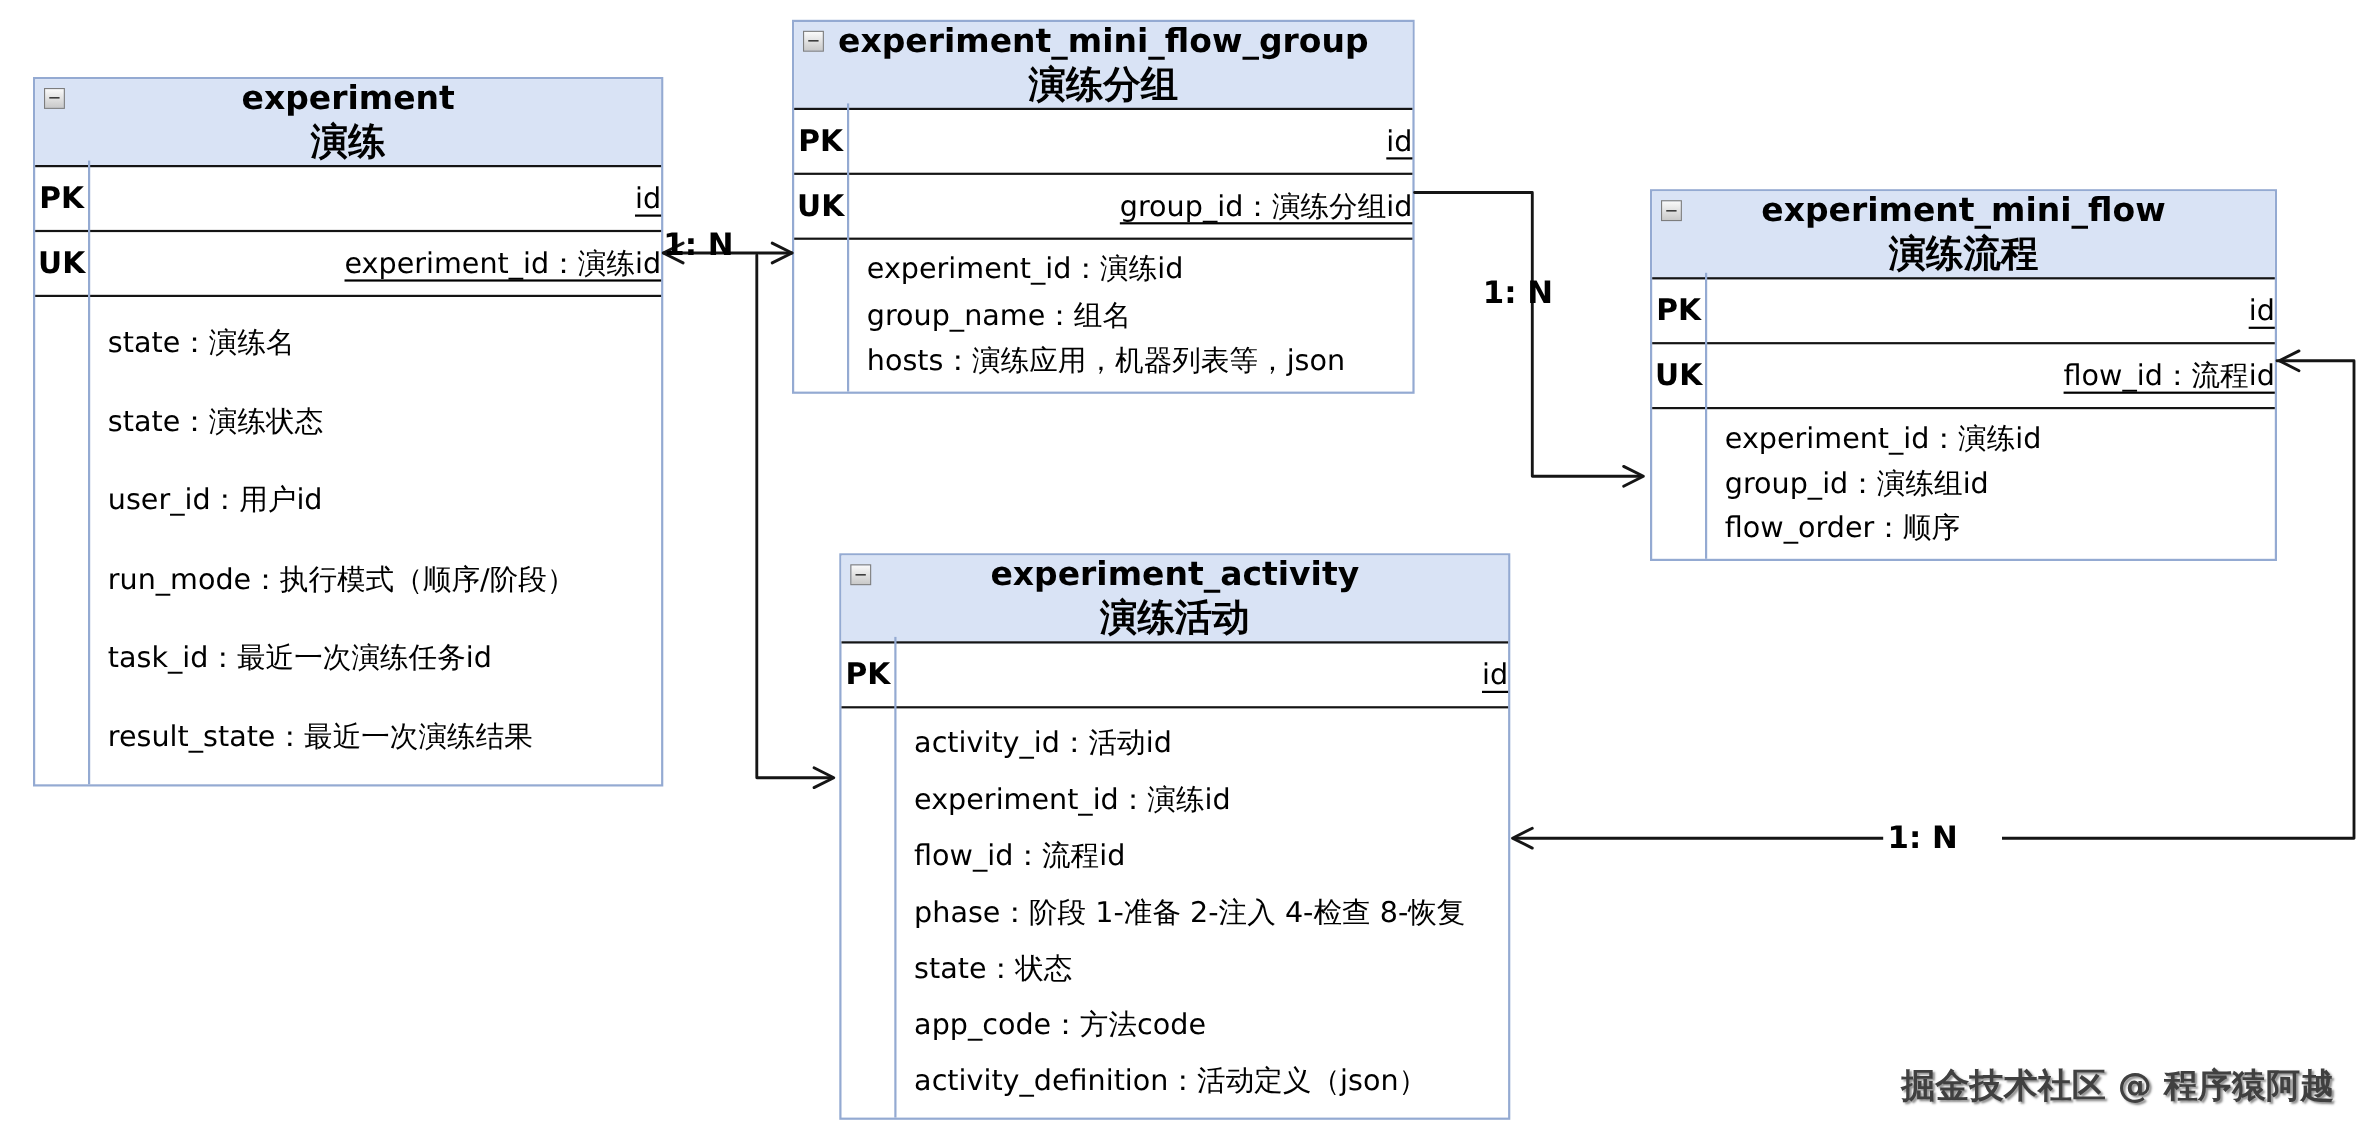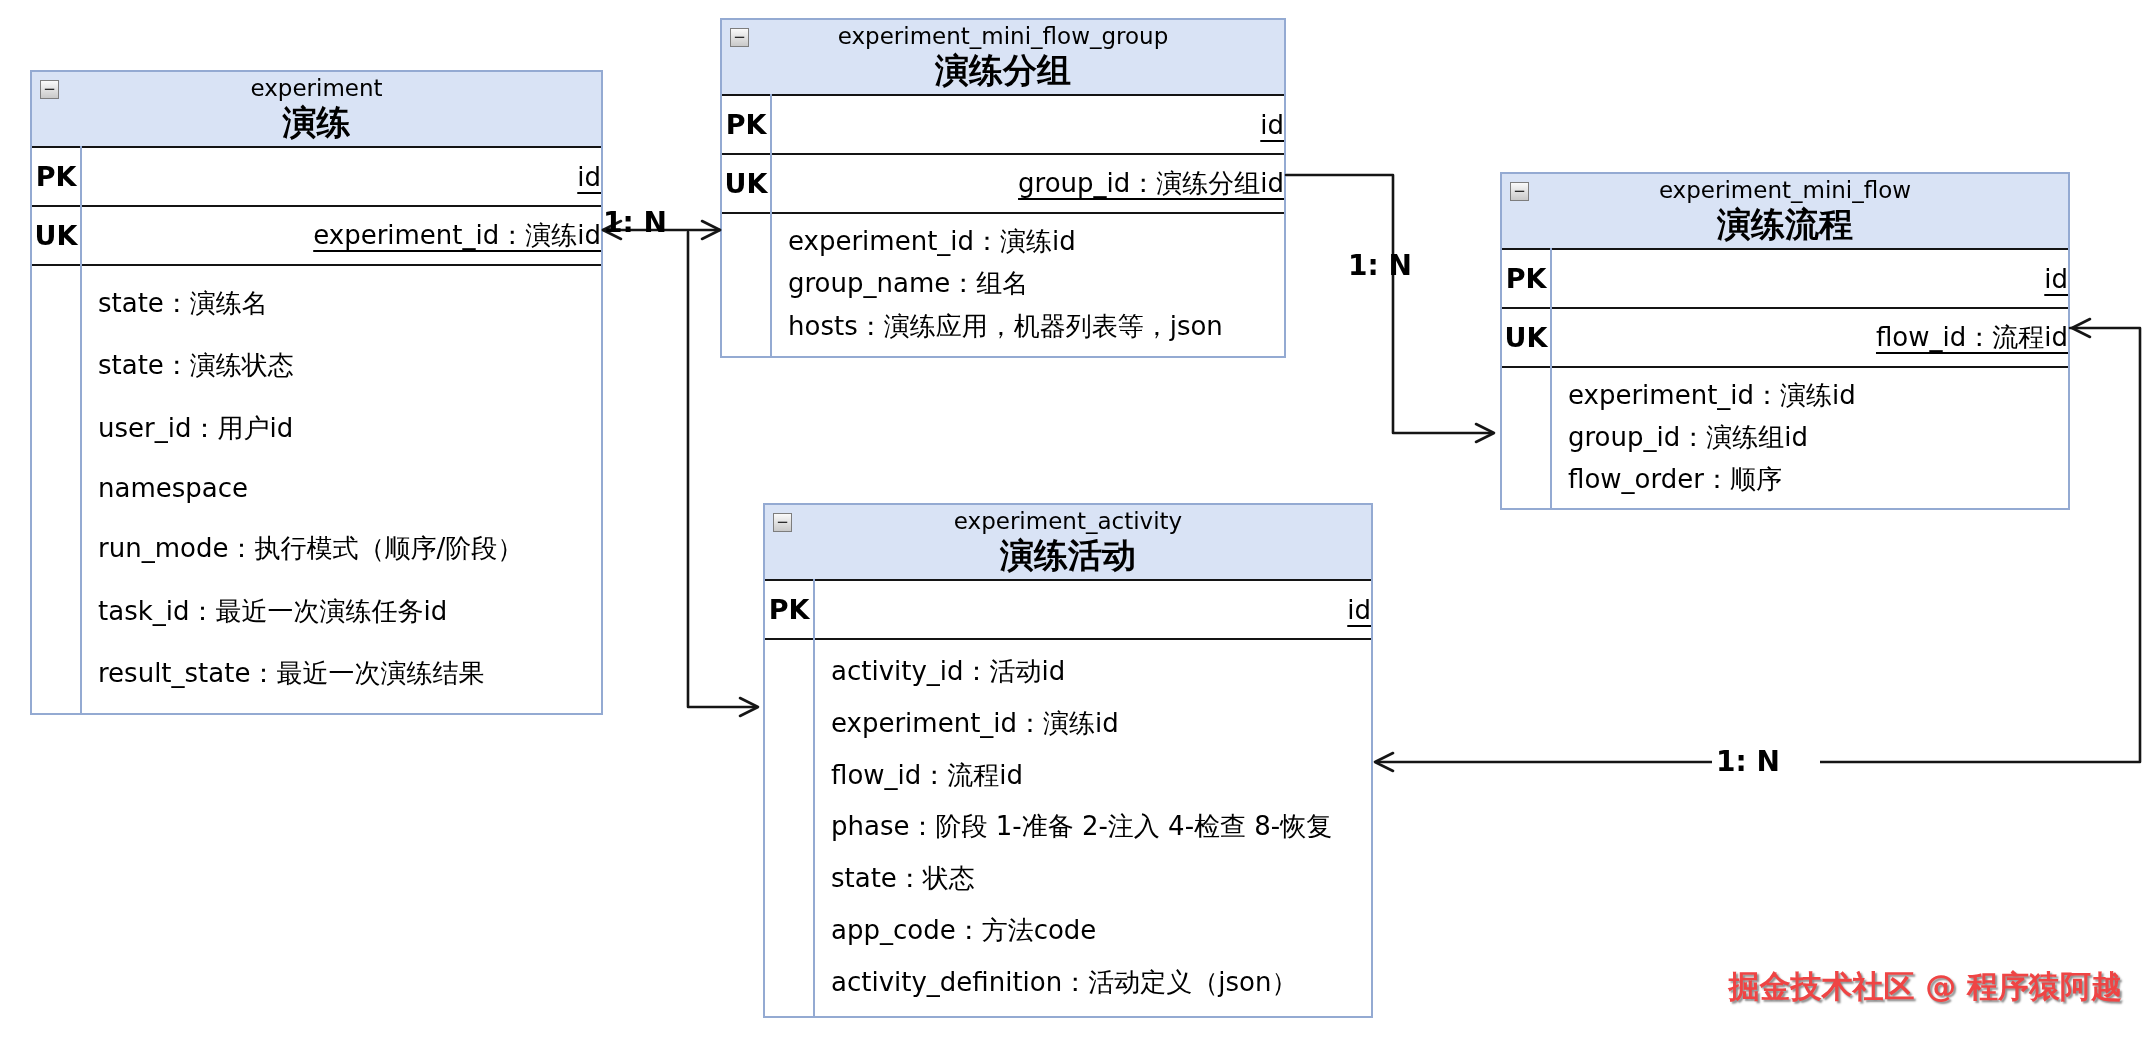--- a/index.html
+++ b/index.html
@@ -9,21 +9,21 @@
   }
   
   .entity{
     position:absolute;background:#fff;border:2px solid #94aad2;
     box-sizing:border-box;display:flex;flex-direction:column;z-index:1;
   }
   .ehead{
     flex:0 0 74px;background:#d9e3f5;border-bottom:2.5px solid #141414;
     position:relative;display:flex;flex-direction:column;align-items:center;justify-content:center;
   }
-  .etitle{font-weight:normal;font-size:23px;line-height:1.22;}
+  .etitle{font-weight:bold;font-size:30px;line-height:1.22;}
   .esub{font-weight:bold;font-size:34px;line-height:1.22;}
   .collapse{
     position:absolute;left:8px;top:8px;width:19px;height:19px;box-sizing:border-box;
     border:1px solid #7d7d7d;background:linear-gradient(#fafafa,#c9c9c9);
     font-size:15px;line-height:16px;text-align:center;color:#222;cursor:pointer;
   }
   .krow{flex:0 0 57px;display:flex;align-items:center;border-bottom:2.5px solid #141414;justify-content:space-between;}
   .kcell{flex:0 0 48px;width:48px;text-align:center;font-weight:bold;font-size:27px;}
   .fcell{padding-left:0;font-size:26px;}
   .u{text-decoration:underline;text-underline-offset:6px;text-decoration-thickness:2px;}
@@ -42,21 +42,21 @@
   svg.overlay{position:absolute;left:0;top:0;z-index:5;pointer-events:none;}
   svg.overlay path{stroke:#151515;stroke-width:2.6;fill:none;stroke-linecap:round;stroke-linejoin:round;}
   .conn-label{
     position:absolute;z-index:6;font-size:28px;font-weight:600;
     pointer-events:none;line-height:34px;
   }
   .lbl-bg{background:#ffffff;padding:0 4px;}
   
   .watermark{
     position:absolute;top:966px;right:26px;z-index:2;font-size:31px;font-weight:bold;
-    color:#ef4444;text-shadow:2px 2px 2px #8d8d8d;white-space:nowrap;
+    color:#404040;text-shadow:2px 2px 2px #8d8d8d;white-space:nowrap;
   }
 </style>
 </head>
 <body>
 
 <div class="entity" id="e0">
     <div class="ehead">
       <span class="collapse">−</span>
       <div class="etitle">experiment</div>
       <div class="esub">演练</div>
@@ -66,21 +66,20 @@
       <span class="fcell u">id</span>
     </div>
     <div class="krow">
       <span class="kcell">UK</span>
       <span class="fcell u">experiment_id：演练id</span>
     </div>
     <div class="ebody">
       <div class="fld">state：演练名</div>
       <div class="fld">state：演练状态</div>
       <div class="fld">user_id：用户id</div>
-      <div class="fld">namespace</div>
       <div class="fld">run_mode：执行模式（顺序/阶段）</div>
       <div class="fld">task_id：最近一次演练任务id</div>
       <div class="fld">result_state：最近一次演练结果</div>
     </div>
     <div class="vline"></div>
   </div>
 <div class="entity" id="e1">
     <div class="ehead">
       <span class="collapse">−</span>
       <div class="etitle">experiment_mini_flow_group</div>

